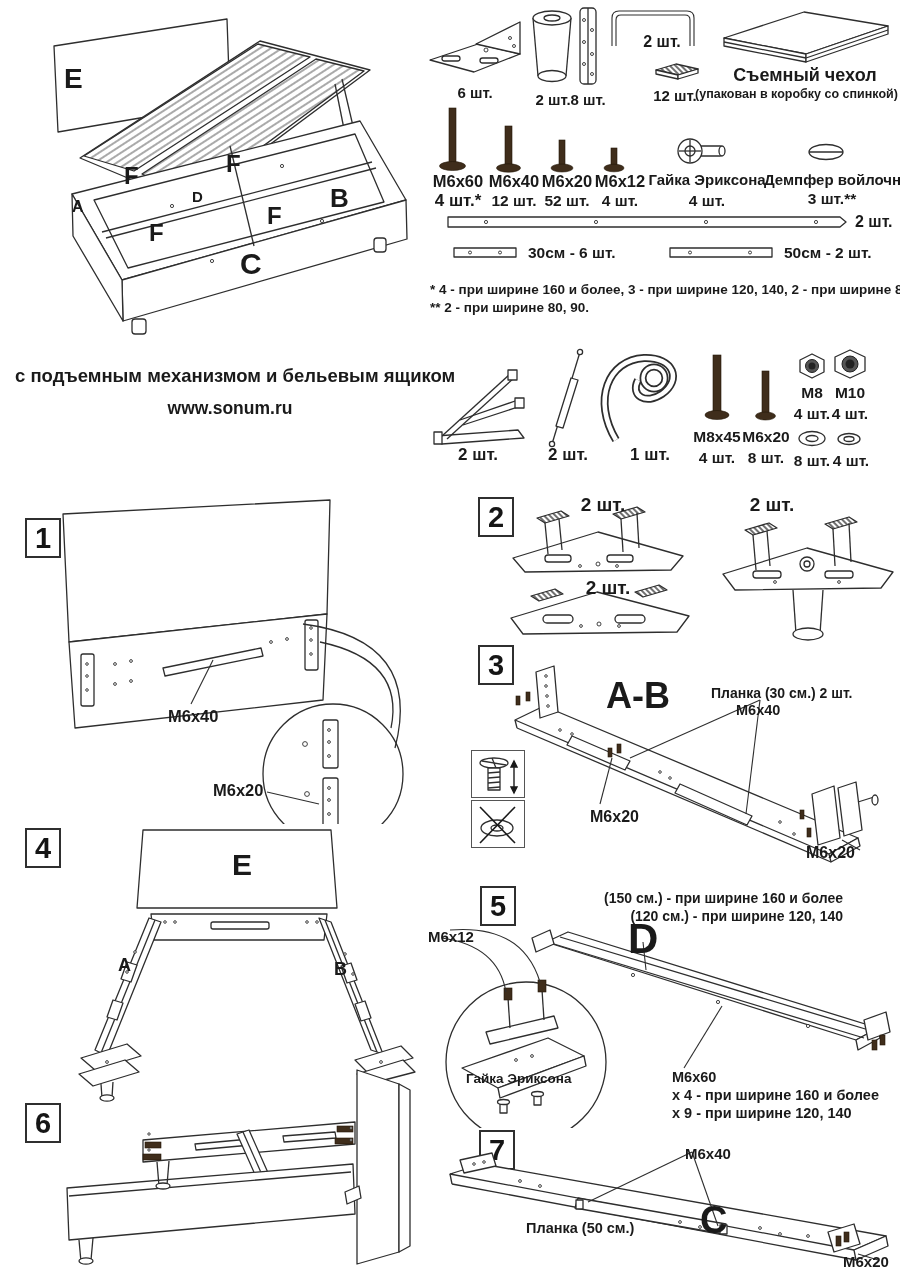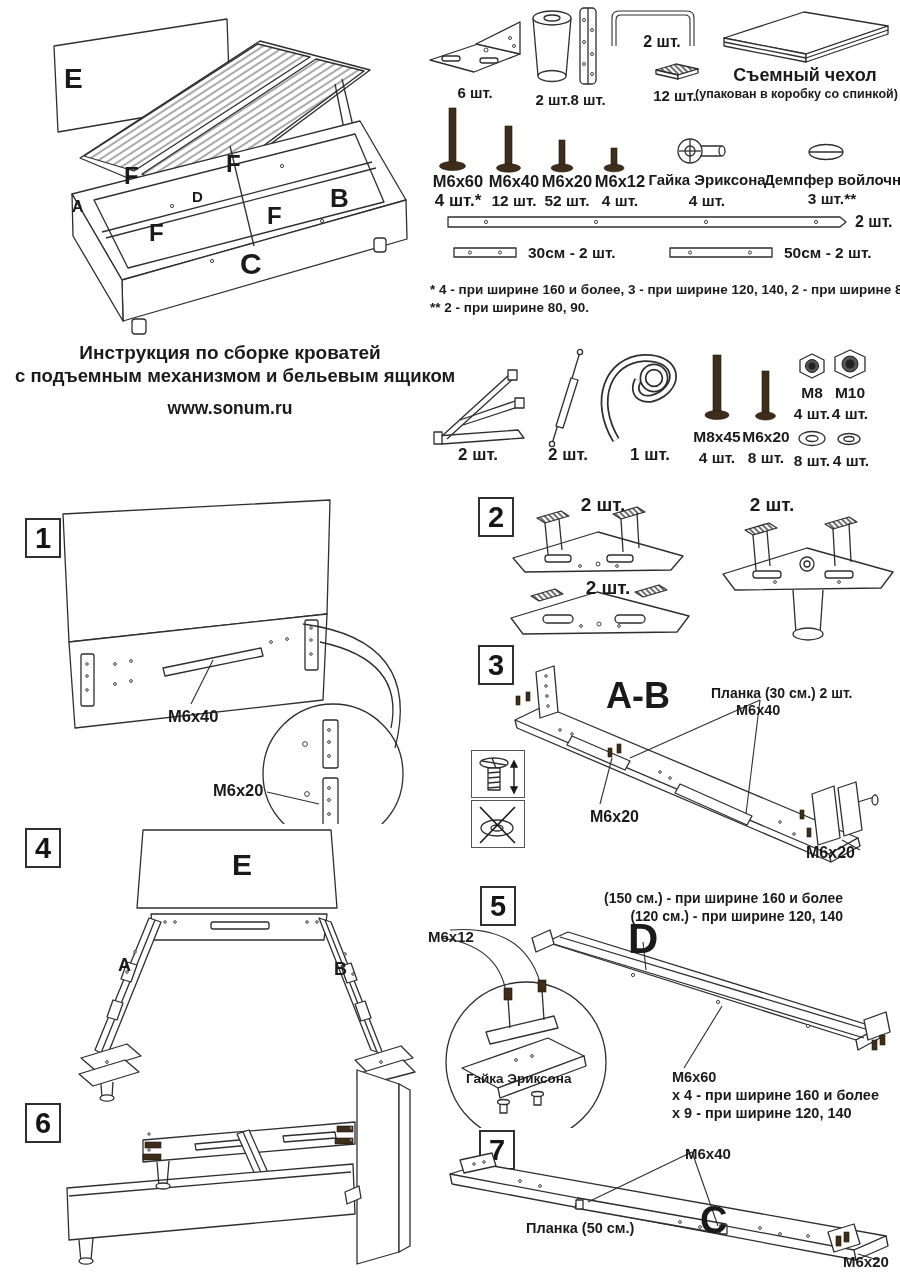--- a/index.html
+++ b/index.html
@@ -200,36 +200,35 @@
 
   <svg class="abs" style="left:452px;top:246px" width="68" height="13" viewBox="0 0 68 13">
     <g class="ln">
         <rect x="2" y="2" width="62" height="9"></rect>
       </g>
     <g class="hole">
         <circle cx="18" cy="6.5" r="1.5"></circle>
         <circle cx="48" cy="6.5" r="1.5"></circle>
       </g>
   </svg>
-  <div class="lbl" style="left:528px;top:244px;font-size:15.5px">30см - 2 шт.</div>
+  <div class="lbl" style="left:528px;top:244px;font-size:15.5px">30см - 6 шт.</div>
   <svg class="abs" style="left:668px;top:246px" width="108" height="13" viewBox="0 0 108 13">
     <g class="ln">
         <rect x="2" y="2" width="102" height="9"></rect>
       </g>
     <g class="hole">
         <circle cx="22" cy="6.5" r="1.5"></circle>
         <circle cx="82" cy="6.5" r="1.5"></circle>
       </g>
   </svg>
   <div class="lbl" style="left:784px;top:244px;font-size:15.5px">50см - 2 шт.</div>
 
   <div class="lbl" style="left:430px;top:283px;font-size:13.5px">* 4 - при ширине 160 и более, 3 - при ширине 120, 140, 2 - при ширине 80, 90.</div>
   <div class="lbl" style="left:430px;top:301px;font-size:13.5px">** 2 - при ширине 80, 90.</div>
 
-  <div class="lbl ctr" style="left:25px;top:343px;width:410px;font-size:19px">Инструкция по сборке кроватей</div>
   <div class="lbl ctr" style="left:15px;top:366px;width:430px;font-size:18.5px">с подъемным механизмом и бельевым ящиком</div>
   <div class="lbl ctr" style="left:25px;top:399px;width:410px;font-size:17.5px">www.sonum.ru</div>
 
 
   <svg class="abs" style="left:430px;top:352px" width="102" height="98" viewBox="0 0 102 98">
     <g class="ln">
       <polygon points="6,84 88,78 94,86 12,92"></polygon>
       <line x1="12" y1="84" x2="80" y2="22"></line>
         <line x1="17" y1="87" x2="85" y2="25"></line>
       <line x1="30" y1="68" x2="88" y2="48"></line>

